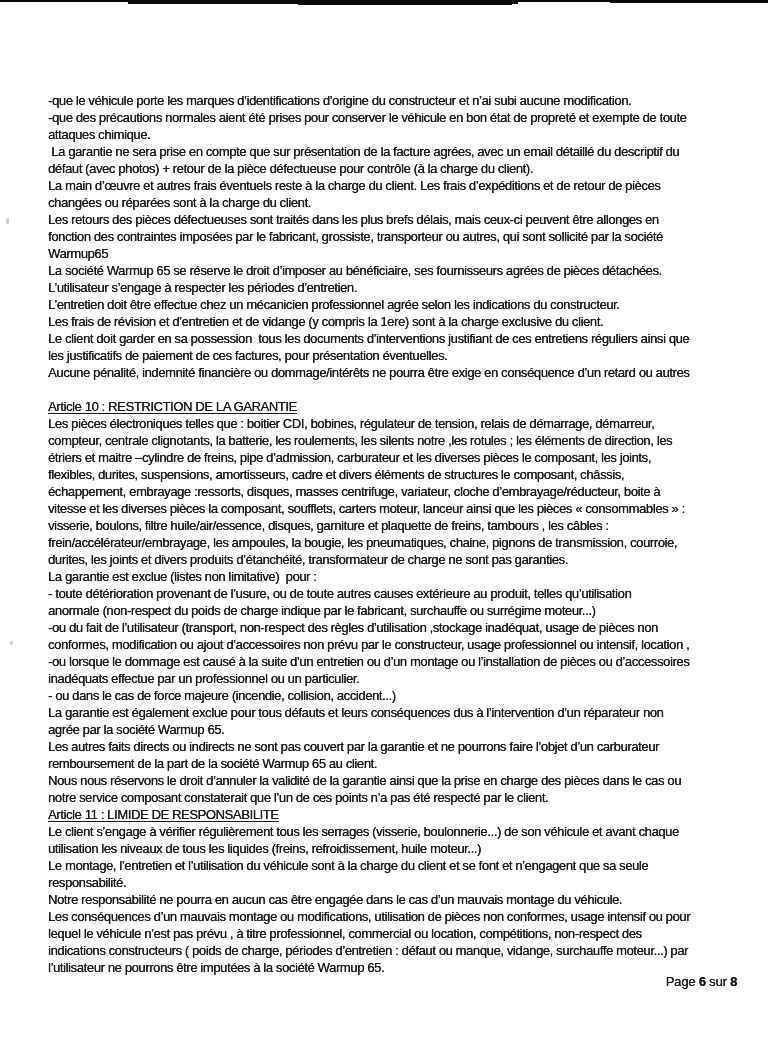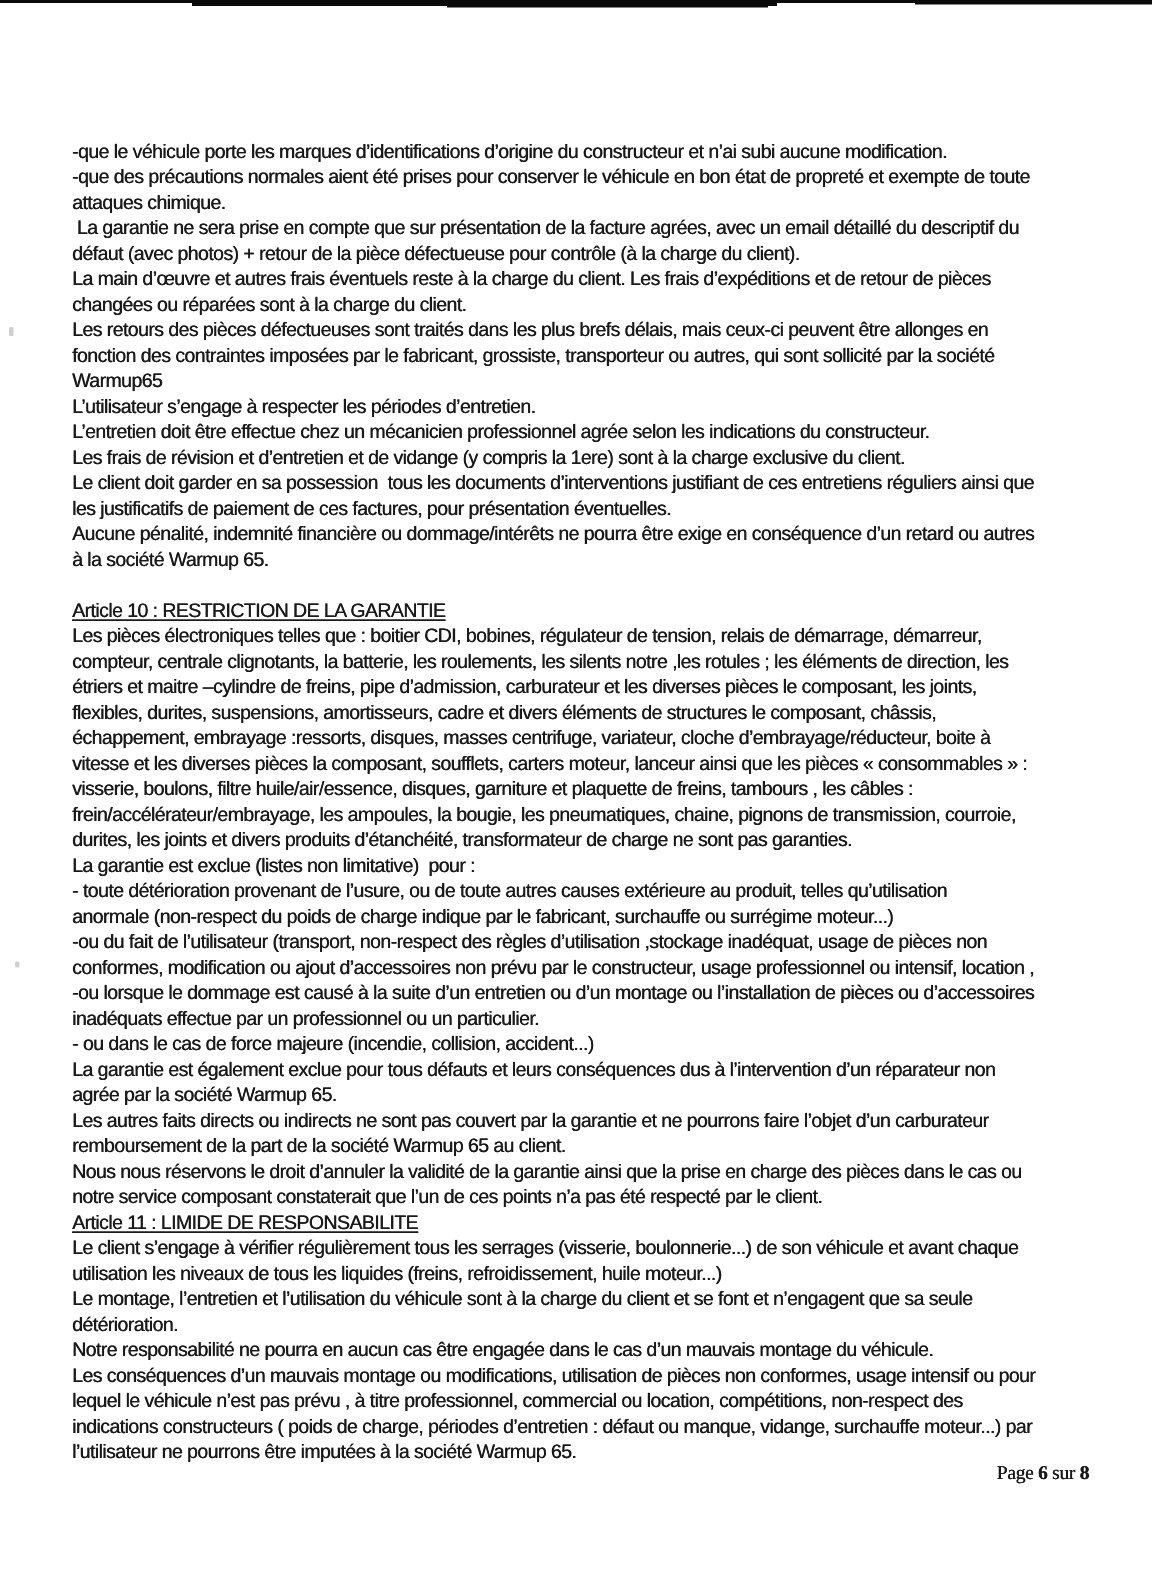--- a/index.html
+++ b/index.html
@@ -43,26 +43,25 @@
     white-space: pre;
     text-shadow: 0.25px 0 0 currentColor; 
   }
   .line.heading {
     text-decoration: underline;
     text-underline-offset: 2px;
   }
   .footer {
     position: absolute;
     top: 973px;
-    right: 42px;
+    right: 31px;
     font-size: 13px;
     line-height: 17px;
     letter-spacing: -0.2px;
     text-shadow: 0.25px 0 0 currentColor;
-    font-family: Liberation Serif, serif;
   }
   .footer .b { font-weight: 700; }
 </style>
 </head>
 <body>
 
 <div class="page" style="color: rgb(26, 26, 26); background: rgb(255, 255, 255);">
   <div class="scan-band b1"></div>
   <div class="scan-band b2"></div>
   <div class="scan-band b3"></div>
@@ -74,27 +73,27 @@
       <div class="line">-que le véhicule porte les marques d’identifications d’origine du constructeur et n’ai subi aucune modification.</div>
       <div class="line">-que des précautions normales aient été prises pour conserver le véhicule en bon état de propreté et exempte de toute</div>
       <div class="line">attaques chimique.</div>
       <div class="line"> La garantie ne sera prise en compte que sur présentation de la facture agrées, avec un email détaillé du descriptif du</div>
       <div class="line">défaut (avec photos) + retour de la pièce défectueuse pour contrôle (à la charge du client).</div>
       <div class="line">La main d’œuvre et autres frais éventuels reste à la charge du client. Les frais d’expéditions et de retour de pièces</div>
       <div class="line">changées ou réparées sont à la charge du client.</div>
       <div class="line">Les retours des pièces défectueuses sont traités dans les plus brefs délais, mais ceux-ci peuvent être allonges en</div>
       <div class="line">fonction des contraintes imposées par le fabricant, grossiste, transporteur ou autres, qui sont sollicité par la société</div>
       <div class="line">Warmup65</div>
+      <div class="line">La société Warmup 65 se réserve le droit d’imposer au bénéficiaire, ses fournisseurs agrées de pièces détachées.</div>
       <div class="line">L’utilisateur s’engage à respecter les périodes d’entretien.</div>
       <div class="line">L’entretien doit être effectue chez un mécanicien professionnel agrée selon les indications du constructeur.</div>
       <div class="line">Les frais de révision et d’entretien et de vidange (y compris la 1ere) sont à la charge exclusive du client.</div>
       <div class="line">Le client doit garder en sa possession  tous les documents d’interventions justifiant de ces entretiens réguliers ainsi que</div>
       <div class="line">les justificatifs de paiement de ces factures, pour présentation éventuelles.</div>
       <div class="line">Aucune pénalité, indemnité financière ou dommage/intérêts ne pourra être exige en conséquence d’un retard ou autres</div>
-      <div class="line">à la société Warmup 65.</div>
       <div class="line blank"></div>
       <div class="line heading">Article 10 : RESTRICTION DE LA GARANTIE</div>
       <div class="line">Les pièces électroniques telles que : boitier CDI, bobines, régulateur de tension, relais de démarrage, démarreur,</div>
       <div class="line">compteur, centrale clignotants, la batterie, les roulements, les silents notre ,les rotules ; les éléments de direction, les</div>
       <div class="line">étriers et maitre –cylindre de freins, pipe d’admission, carburateur et les diverses pièces le composant, les joints,</div>
       <div class="line">flexibles, durites, suspensions, amortisseurs, cadre et divers éléments de structures le composant, châssis,</div>
       <div class="line">échappement, embrayage :ressorts, disques, masses centrifuge, variateur, cloche d’embrayage/réducteur, boite à</div>
       <div class="line">vitesse et les diverses pièces la composant, soufflets, carters moteur, lanceur ainsi que les pièces « consommables » :</div>
       <div class="line">visserie, boulons, filtre huile/air/essence, disques, garniture et plaquette de freins, tambours , les câbles :</div>
       <div class="line">frein/accélérateur/embrayage, les ampoules, la bougie, les pneumatiques, chaine, pignons de transmission, courroie,</div>
@@ -110,21 +109,21 @@
       <div class="line">La garantie est également exclue pour tous défauts et leurs conséquences dus à l’intervention d’un réparateur non</div>
       <div class="line">agrée par la société Warmup 65.</div>
       <div class="line">Les autres faits directs ou indirects ne sont pas couvert par la garantie et ne pourrons faire l’objet d’un carburateur</div>
       <div class="line">remboursement de la part de la société Warmup 65 au client.</div>
       <div class="line">Nous nous réservons le droit d’annuler la validité de la garantie ainsi que la prise en charge des pièces dans le cas ou</div>
       <div class="line">notre service composant constaterait que l’un de ces points n’a pas été respecté par le client.</div>
       <div class="line heading">Article 11 : LIMIDE DE RESPONSABILITE</div>
       <div class="line">Le client s’engage à vérifier régulièrement tous les serrages (visserie, boulonnerie...) de son véhicule et avant chaque</div>
       <div class="line">utilisation les niveaux de tous les liquides (freins, refroidissement, huile moteur...)</div>
       <div class="line">Le montage, l’entretien et l’utilisation du véhicule sont à la charge du client et se font et n’engagent que sa seule</div>
-      <div class="line">détérioration.</div>
+      <div class="line">responsabilité.</div>
       <div class="line">Notre responsabilité ne pourra en aucun cas être engagée dans le cas d’un mauvais montage du véhicule.</div>
       <div class="line">Les conséquences d’un mauvais montage ou modifications, utilisation de pièces non conformes, usage intensif ou pour</div>
       <div class="line">lequel le véhicule n’est pas prévu , à titre professionnel, commercial ou location, compétitions, non-respect des</div>
       <div class="line">indications constructeurs ( poids de charge, périodes d’entretien : défaut ou manque, vidange, surchauffe moteur...) par</div>
       <div class="line">l’utilisateur ne pourrons être imputées à la société Warmup 65.</div>
     </div>
 
   <div class="footer">
     <span>Page</span>
     <span class="b">6</span>

